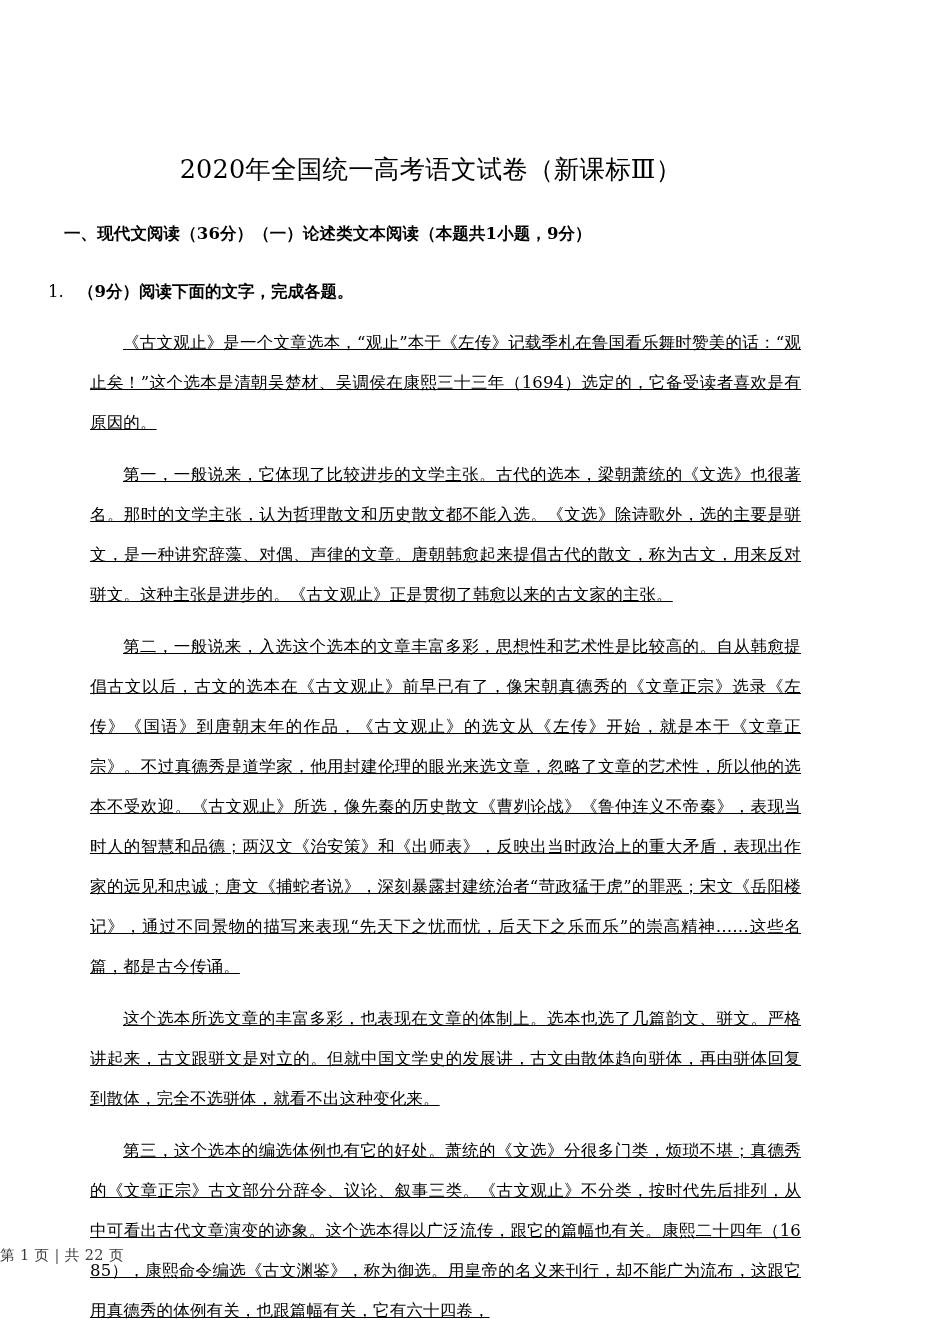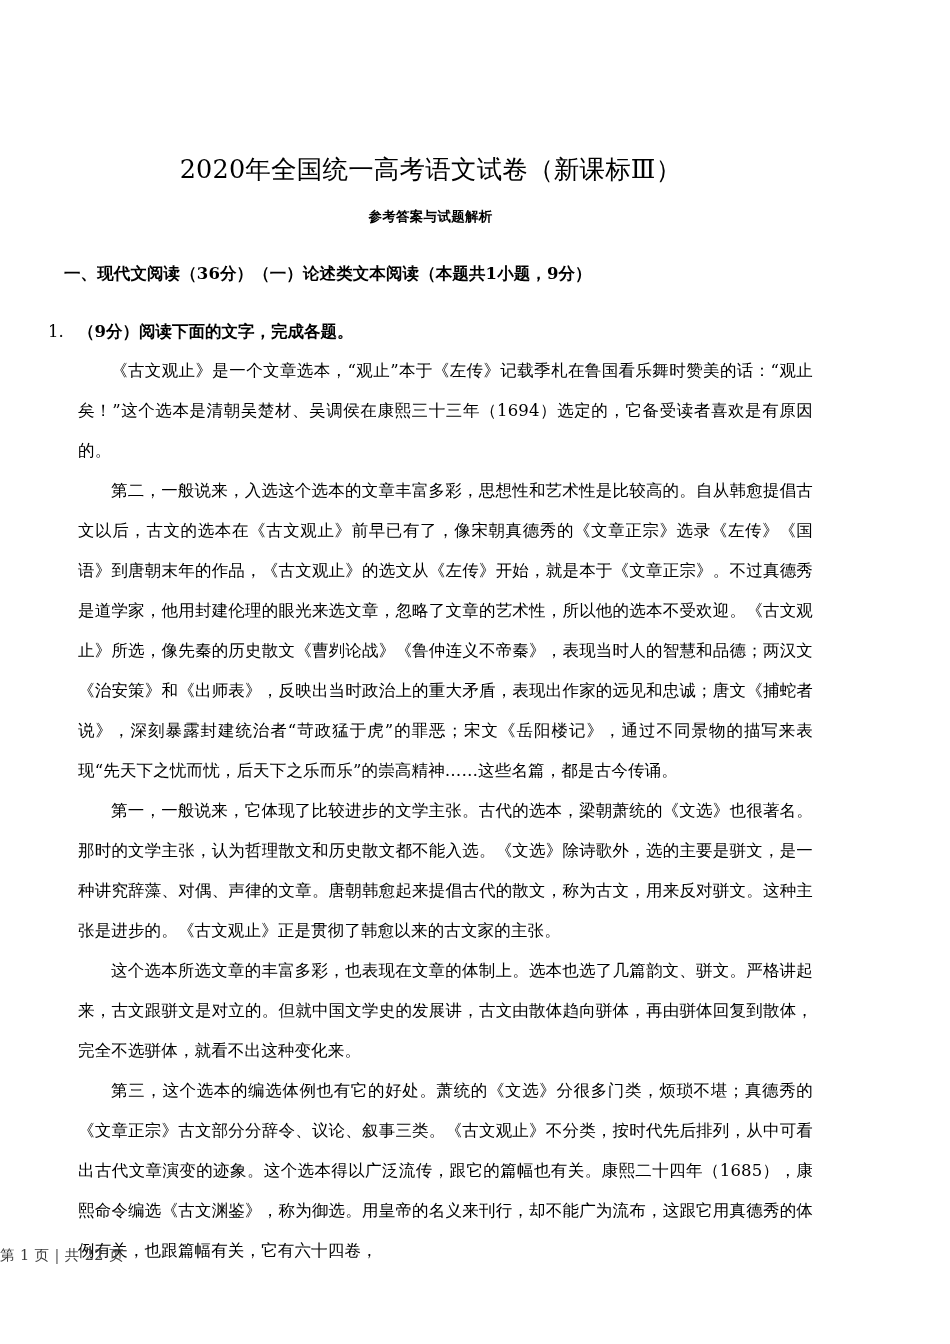--- a/index.html
+++ b/index.html
@@ -84,27 +84,28 @@
   }
 
   
   .body-wrap {
     padding-left: 30px;
     padding-top: 6px;
   }
 
   p.para {
     font-size: 16.5px;
-    margin: 0;
+    margin: 12px;
     line-height: 40px;
     text-indent: 2em;
     text-align: justify;
     text-justify: inter-ideograph;
     letter-spacing: 0.15px;
     word-break: break-all;
+    text-decoration: underline;
   }
 
   
   .page-footer {
     position: absolute;
     left: 0;
     right: 0;
     top: 1246px;
     text-align: left;
     font-size: 14.5px;
@@ -118,33 +119,32 @@
 </style>
 </head>
 <body>
 
 <div class="page">
 
   <div class="content">
 
     <h1 class="doc-title">2020年全国统一高考语文试卷（新课标Ⅲ）</h1>
 
-    <div class="doc-subtitle">参考答案与试题解析</div>
 
     <div class="section-heading">一、现代文阅读（36分）（一）论述类文本阅读（本题共1小题，9分）</div>
 
     <div class="question-line">
       <span class="q-num">1.</span>
       <span class="q-text">（9分）阅读下面的文字，完成各题。</span>
     </div>
 
     <div class="body-wrap">
       <p class="para">《古文观止》是一个文章选本，“观止”本于《左传》记载季札在鲁国看乐舞时赞美的话：“观止矣！”这个选本是清朝吴楚材、吴调侯在康熙三十三年（1694）选定的，它备受读者喜欢是有原因的。</p>
+      <p class="para">第一，一般说来，它体现了比较进步的文学主张。古代的选本，梁朝萧统的《文选》也很著名。那时的文学主张，认为哲理散文和历史散文都不能入选。《文选》除诗歌外，选的主要是骈文，是一种讲究辞藻、对偶、声律的文章。唐朝韩愈起来提倡古代的散文，称为古文，用来反对骈文。这种主张是进步的。《古文观止》正是贯彻了韩愈以来的古文家的主张。</p>
       <p class="para">第二，一般说来，入选这个选本的文章丰富多彩，思想性和艺术性是比较高的。自从韩愈提倡古文以后，古文的选本在《古文观止》前早已有了，像宋朝真德秀的《文章正宗》选录《左传》《国语》到唐朝末年的作品，《古文观止》的选文从《左传》开始，就是本于《文章正宗》。不过真德秀是道学家，他用封建伦理的眼光来选文章，忽略了文章的艺术性，所以他的选本不受欢迎。《古文观止》所选，像先秦的历史散文《曹刿论战》《鲁仲连义不帝秦》，表现当时人的智慧和品德；两汉文《治安策》和《出师表》，反映出当时政治上的重大矛盾，表现出作家的远见和忠诚；唐文《捕蛇者说》，深刻暴露封建统治者“苛政猛于虎”的罪恶；宋文《岳阳楼记》，通过不同景物的描写来表现“先天下之忧而忧，后天下之乐而乐”的崇高精神……这些名篇，都是古今传诵。</p>
-      <p class="para">第一，一般说来，它体现了比较进步的文学主张。古代的选本，梁朝萧统的《文选》也很著名。那时的文学主张，认为哲理散文和历史散文都不能入选。《文选》除诗歌外，选的主要是骈文，是一种讲究辞藻、对偶、声律的文章。唐朝韩愈起来提倡古代的散文，称为古文，用来反对骈文。这种主张是进步的。《古文观止》正是贯彻了韩愈以来的古文家的主张。</p>
       <p class="para">这个选本所选文章的丰富多彩，也表现在文章的体制上。选本也选了几篇韵文、骈文。严格讲起来，古文跟骈文是对立的。但就中国文学史的发展讲，古文由散体趋向骈体，再由骈体回复到散体，完全不选骈体，就看不出这种变化来。</p>
       <p class="para">第三，这个选本的编选体例也有它的好处。萧统的《文选》分很多门类，烦琐不堪；真德秀的《文章正宗》古文部分分辞令、议论、叙事三类。《古文观止》不分类，按时代先后排列，从中可看出古代文章演变的迹象。这个选本得以广泛流传，跟它的篇幅也有关。康熙二十四年（1685），康熙命令编选《古文渊鉴》，称为御选。用皇帝的名义来刊行，却不能广为流布，这跟它用真德秀的体例有关，也跟篇幅有关，它有六十四卷，</p>
     </div>
 
   </div>
 
   <div class="page-footer">
     <span>第</span><span>&nbsp;</span><span>1</span><span>&nbsp;</span><span>页</span><span class="footer-sep">|</span><span>共</span><span>&nbsp;</span><span>22</span><span>&nbsp;</span><span>页</span>
   </div>
 

